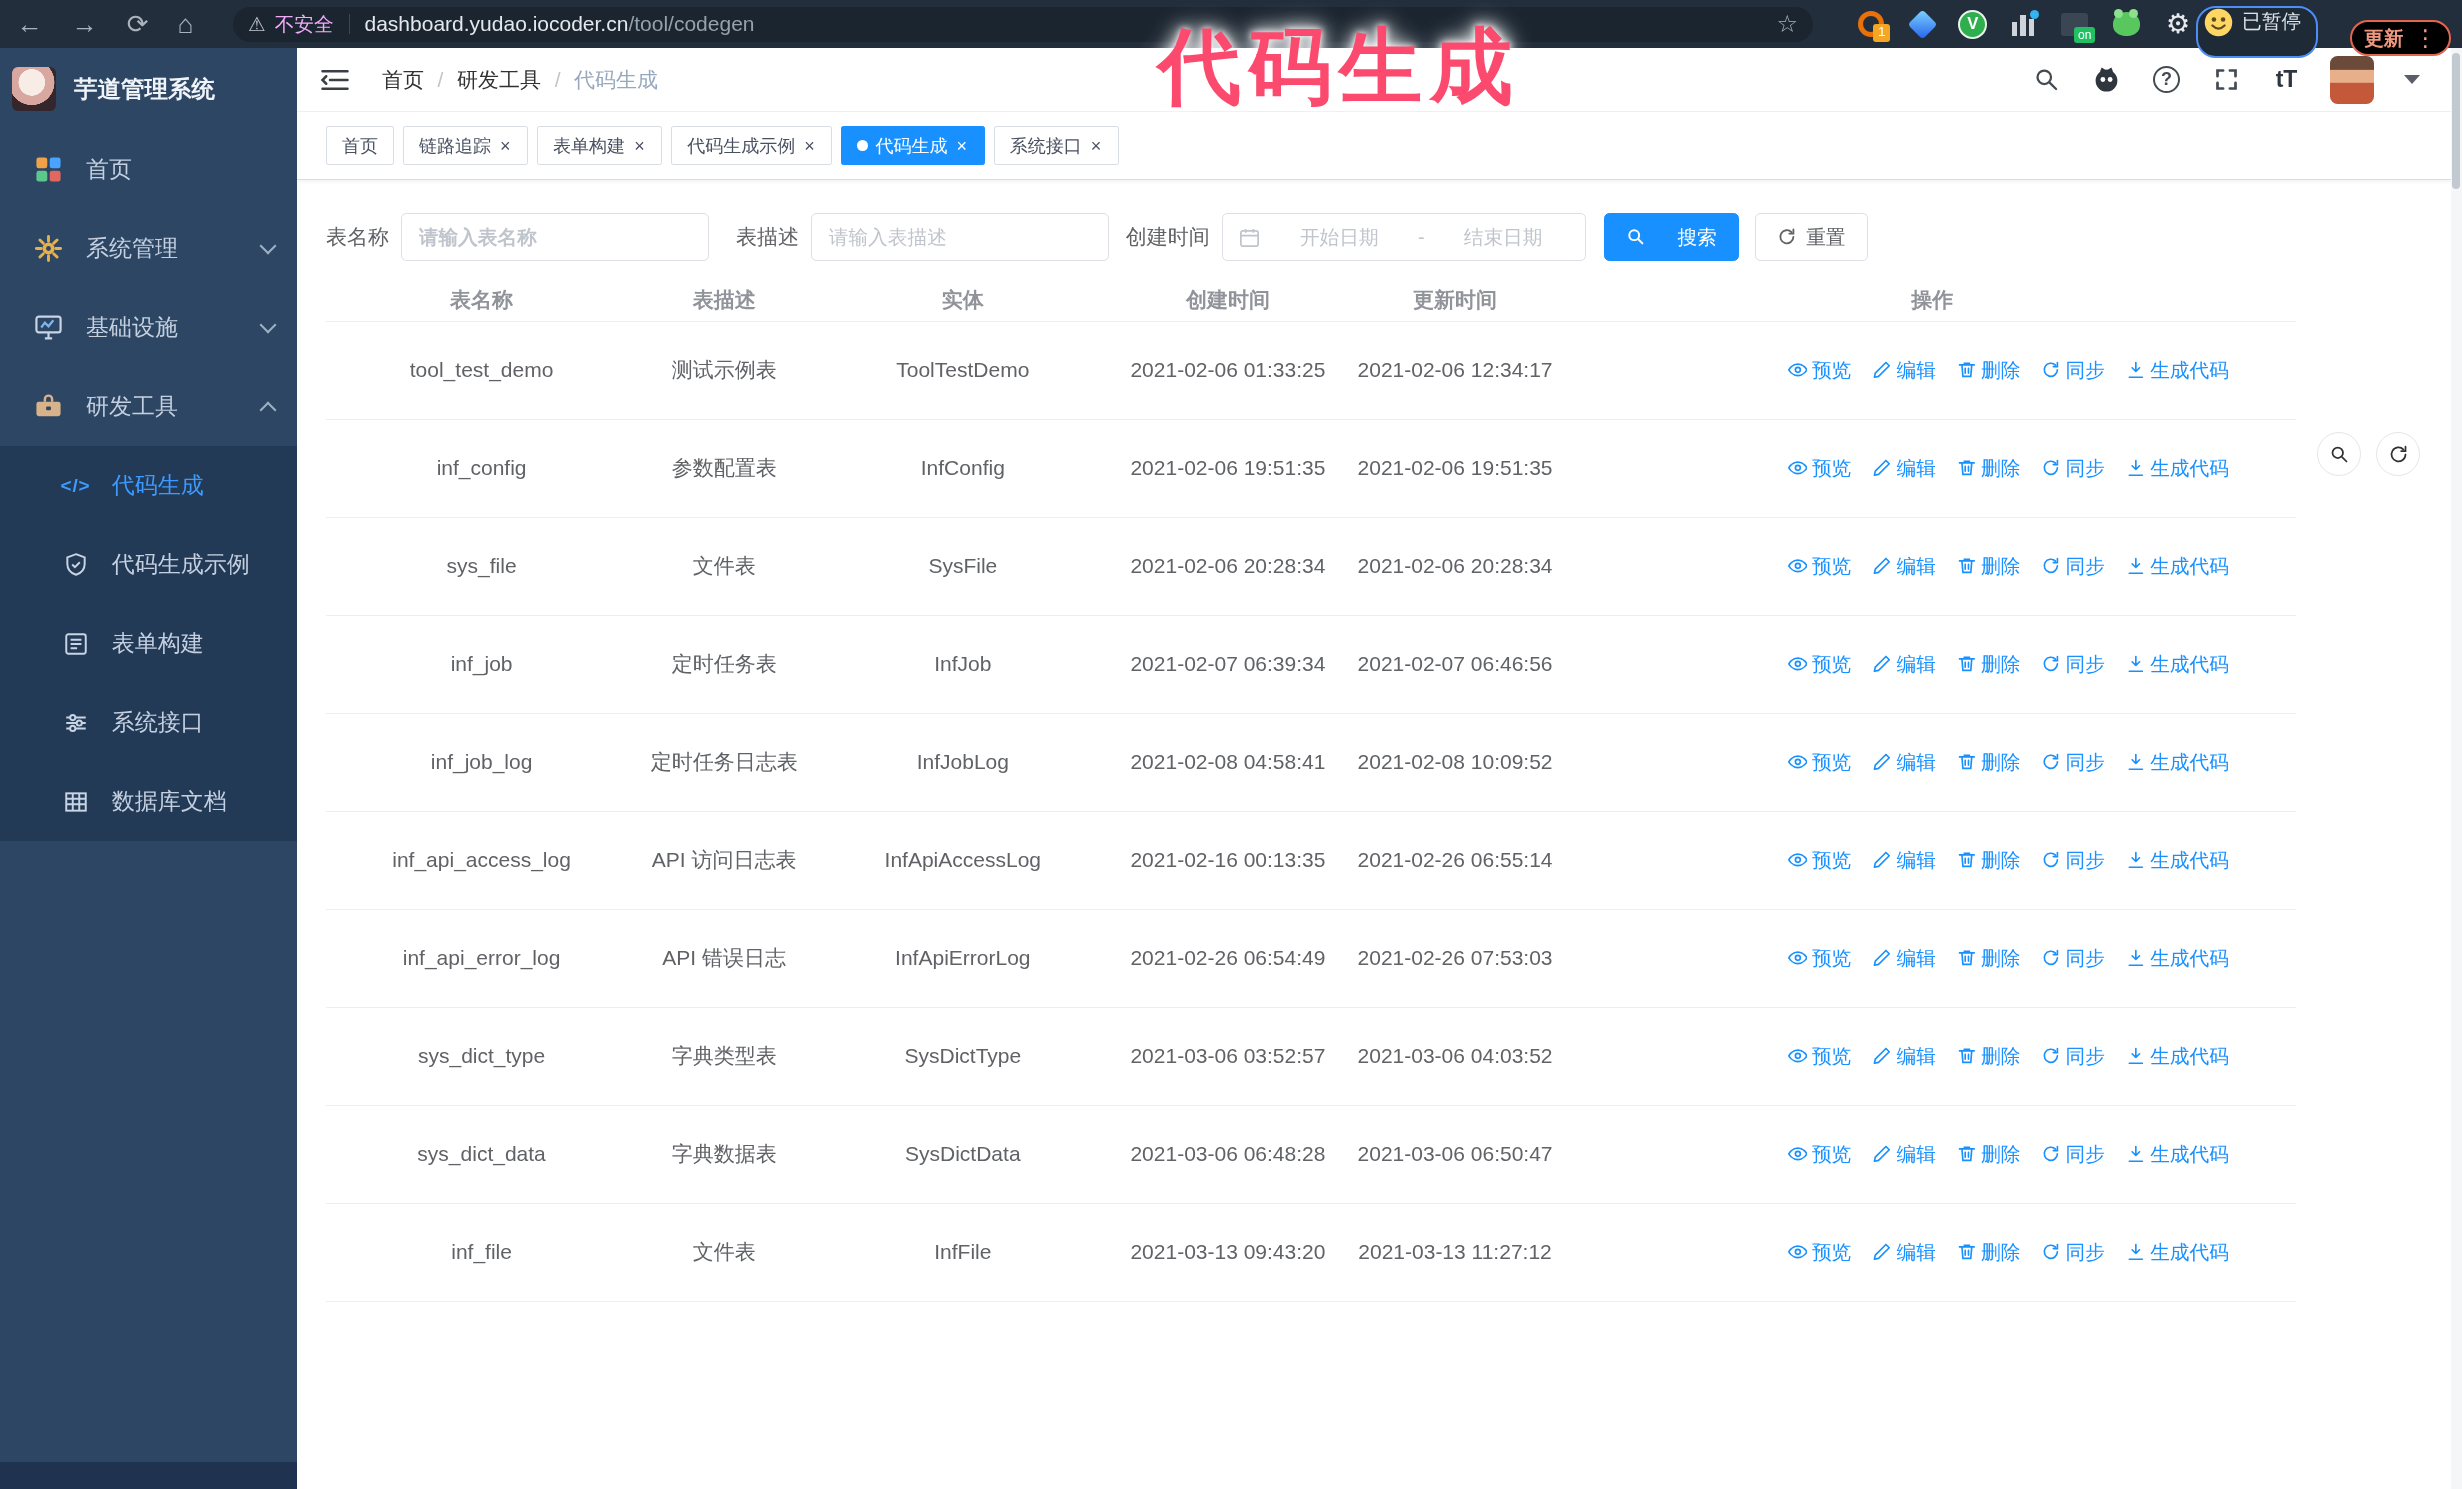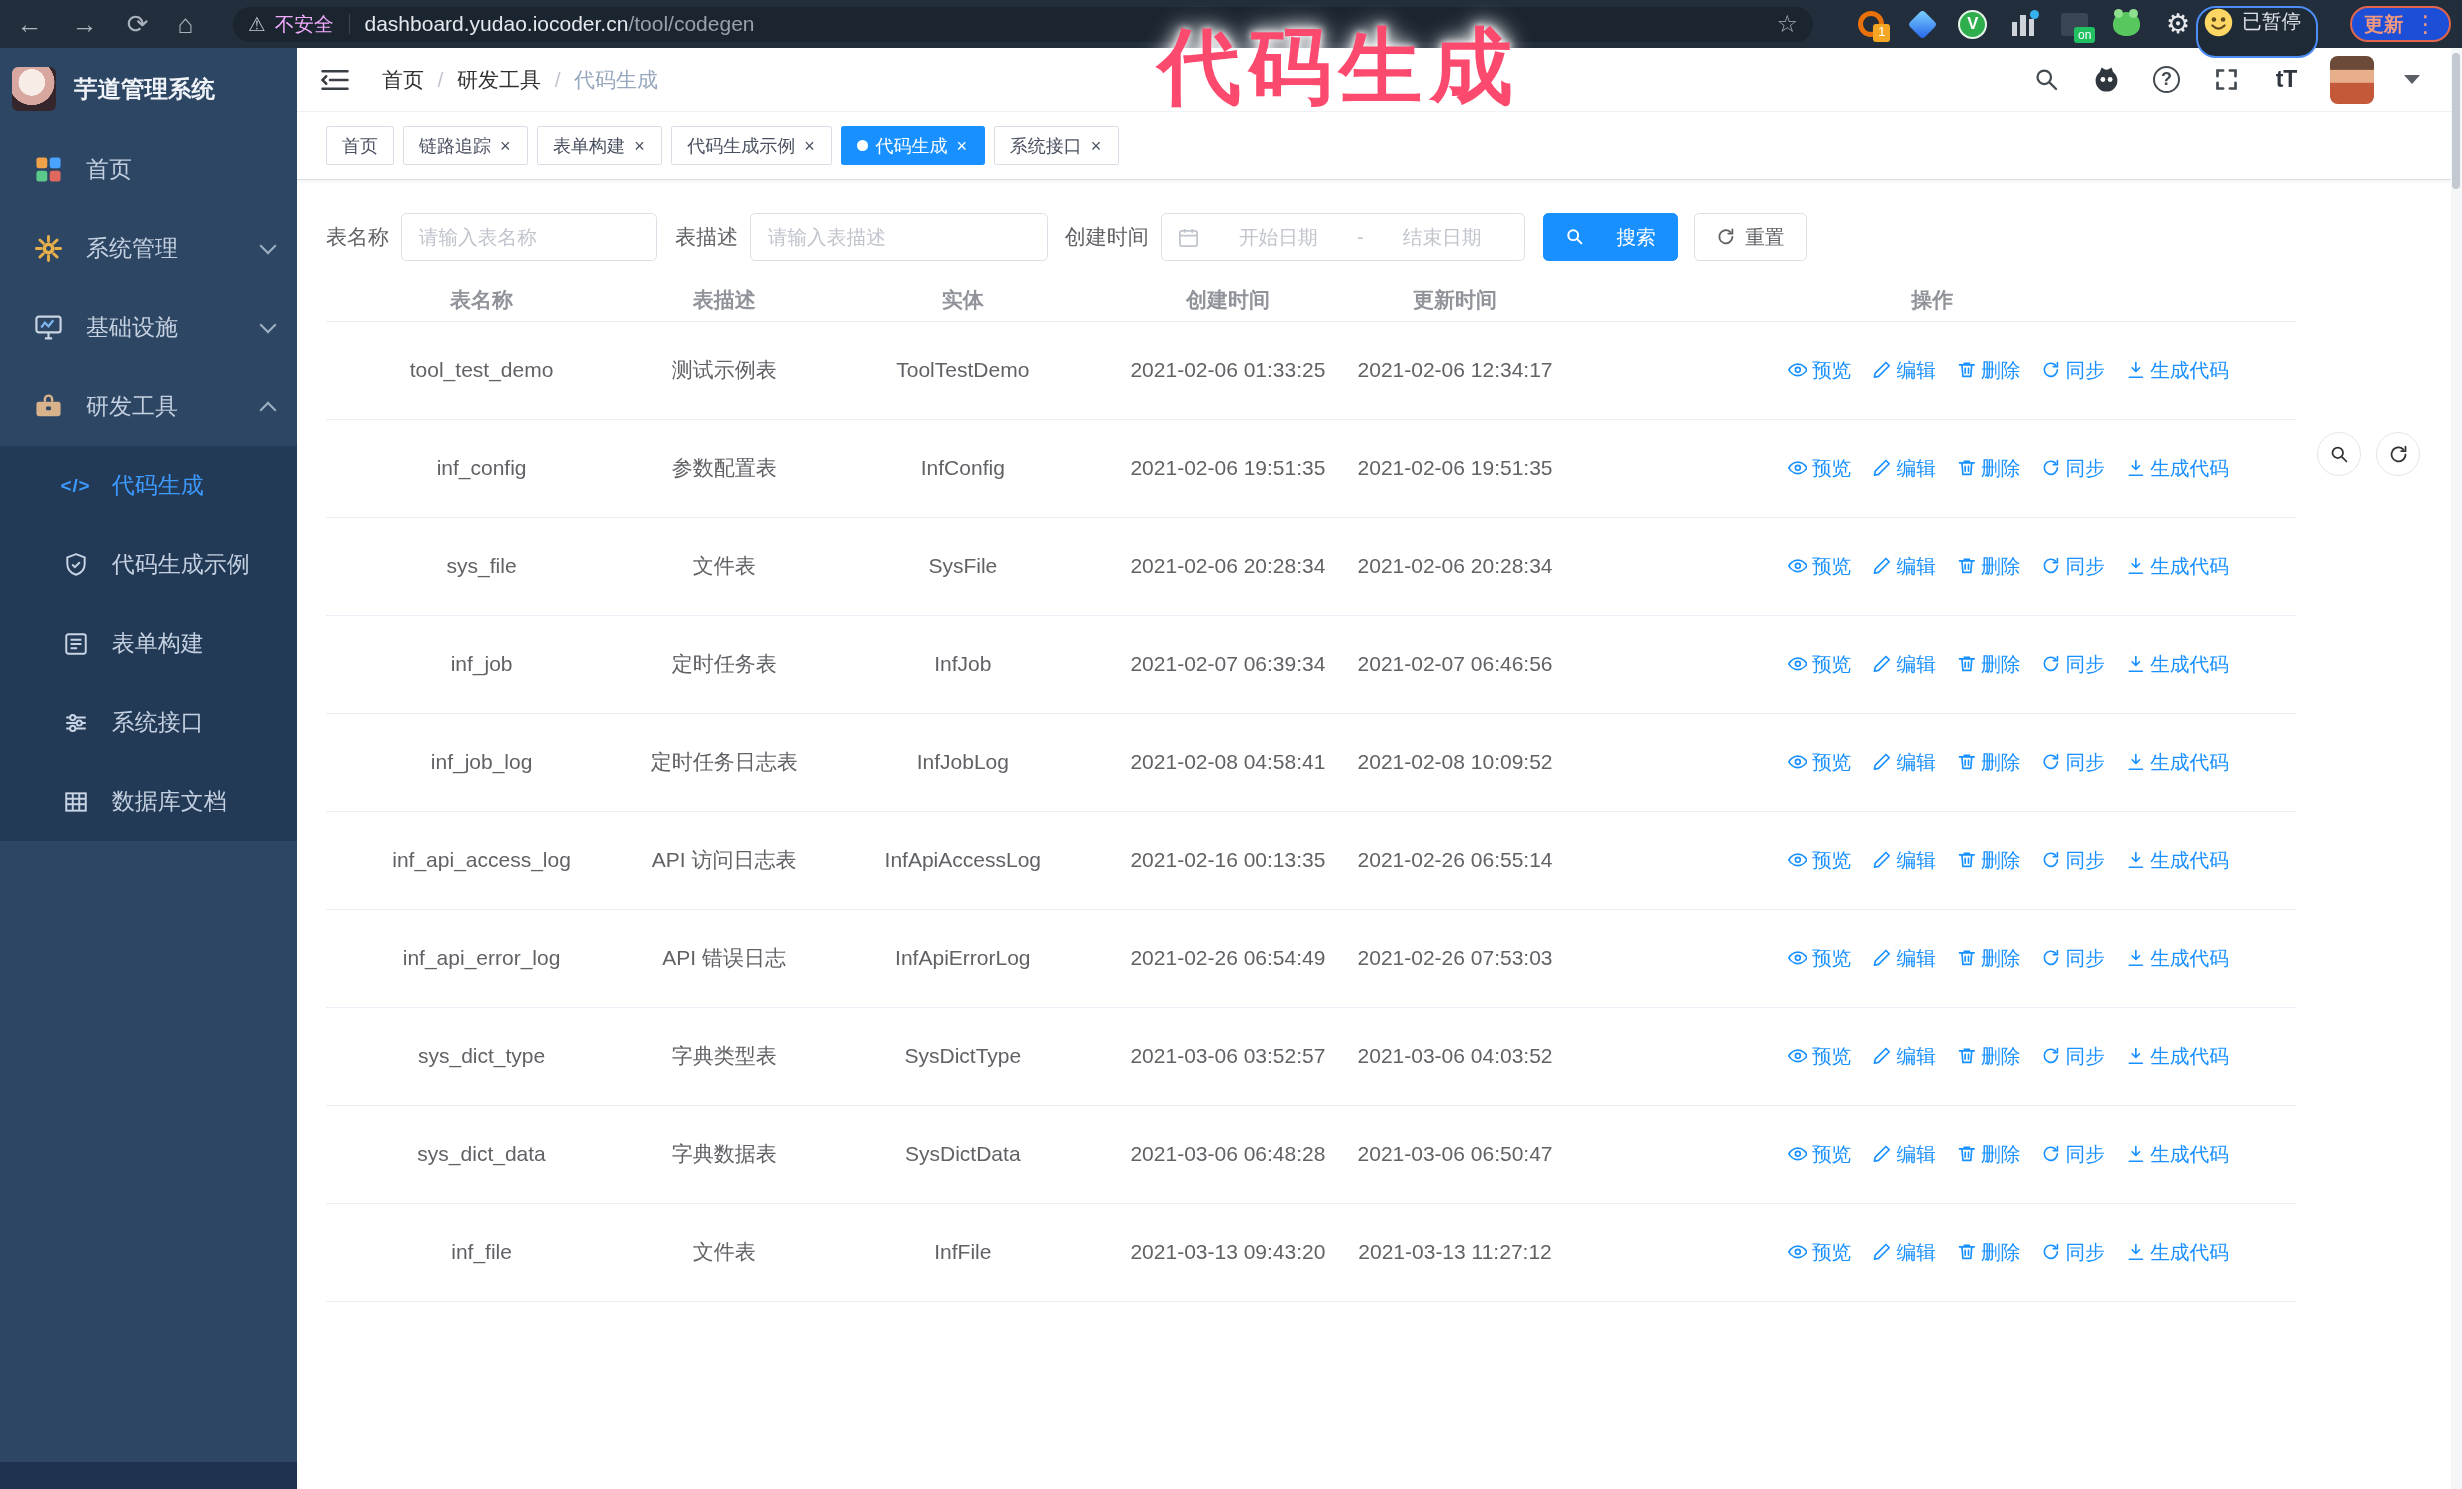--- a/index.html
+++ b/index.html
@@ -38,22 +38,22 @@
   .ext-on { position:absolute; right:-4.5px; bottom:-3px; background:#21c063; color:#fff; font-size:12px;
             padding:0.8px 3.8px; border-radius:3px; line-height:1.2; }
   .ext-frog { width:27px; height:24px; border-radius:50% 50% 45% 45%; background:#57c75e; position:relative; }
   .ext-frog::before,.ext-frog::after{ content:""; position:absolute; top:-3px; width:9px; height:9px;
             border-radius:50%; background:#8ee08f; }
   .ext-frog::before{left:1.5px} .ext-frog::after{right:1.5px}
   .g-gear-white::before{content:"⚙"} .ext-puzzle{ color:#e8eaed; font-size:27px; }
   .paused-pill { position:absolute; left:2196px; top:6px; height:52px; border:2.3px solid #4c8df6; border-radius:19.7px;
                  background:#1f2a37; display:flex; gap:9px; padding:0 15px 16px 6px; cursor:pointer; }
   .paused-pill .txt { color:#dfe3e8; font-size:19.7px; }
-  .update-pill { position:absolute; left:2350px; top:6px; height:36px; border:2.3px solid #e2654d; border-radius:19.7px;
-                 background:#1d4ed8; display:flex; align-items:center; gap:10.6px; padding:0 12px; cursor:pointer; }
+  .update-pill { position:absolute; left:2350px; top:20px; height:36px; border:2.3px solid #e2654d; border-radius:19.7px;
+                 background:#000000; display:flex; align-items:center; gap:10.6px; padding:0 12px; cursor:pointer; }
   .update-pill .txt { color:#f2987e; font-size:19.7px; font-weight:bold; }
   .g-kebab::before{content:"⋮"} .kebab{ color:#f2987e; font-size:23px; }
 
   
   .annotation { position:absolute; left:1158px; top:12px; z-index:60; font-size:83px; font-weight:800;
                 letter-spacing:7.6px; color:var(--annotation,#fb4a6e); pointer-events:none;
                 text-shadow:0 0 7.6px #fff,0 0 16.7px #fff,0 0 26px rgba(255,255,255,.9); }
 
   
   .sidebar { position:absolute; left:0; top:48px; width:297px; height:1441px;
@@ -107,21 +107,21 @@
   .tab-close::before { content:"×"; }
   .tab.active .tab-close { color:#fff; }
 
   
   .content { position:relative; padding:33px 0 0 29px; }
   .search-form { display:flex; align-items:center; }
   .fl { font-size:21px; color:#606266; margin-right:12px; white-space:nowrap; }
   .fi { height:48px; border:0.8px solid #dcdfe6; border-radius:5.3px; font-size:19.7px; color:#606266;
         padding:0 16.7px; outline:none; background:#fff; font-family:inherit; }
   .fi::placeholder { color:#c0c4cc; }
-  .fi-name { width:256px; margin-right:18px; }
+  .fi-name { width:308px; margin-right:27px;font-weight:bold; }
   .fi-desc { width:298px; margin-right:16.7px; }
   .daterange { width:364px; height:48px; border:0.8px solid #dcdfe6; border-radius:5.3px; display:flex;
                align-items:center; padding:0 15px; gap:12px; margin-right:18px; cursor:text; }
   .dr-ph { color:#c0c4cc; font-size:19.7px; flex:1; text-align:center; }
   .dr-sep { color:#c0c4cc; font-size:19.7px; }
   .btn { height:48px; display:inline-flex; align-items:center; justify-content:center; gap:9px;
          border-radius:5.3px; font-size:19.7px; cursor:pointer; border:0.8px solid #dcdfe6; background:#fff;
          color:#606266; padding:0 21px; font-family:inherit; }
   .btn.primary { background:var(--accent,#1890ff); border-color:var(--accent,#1890ff); color:#fff;gap:32px; }
   .btn-search { margin-right:16.7px; }

